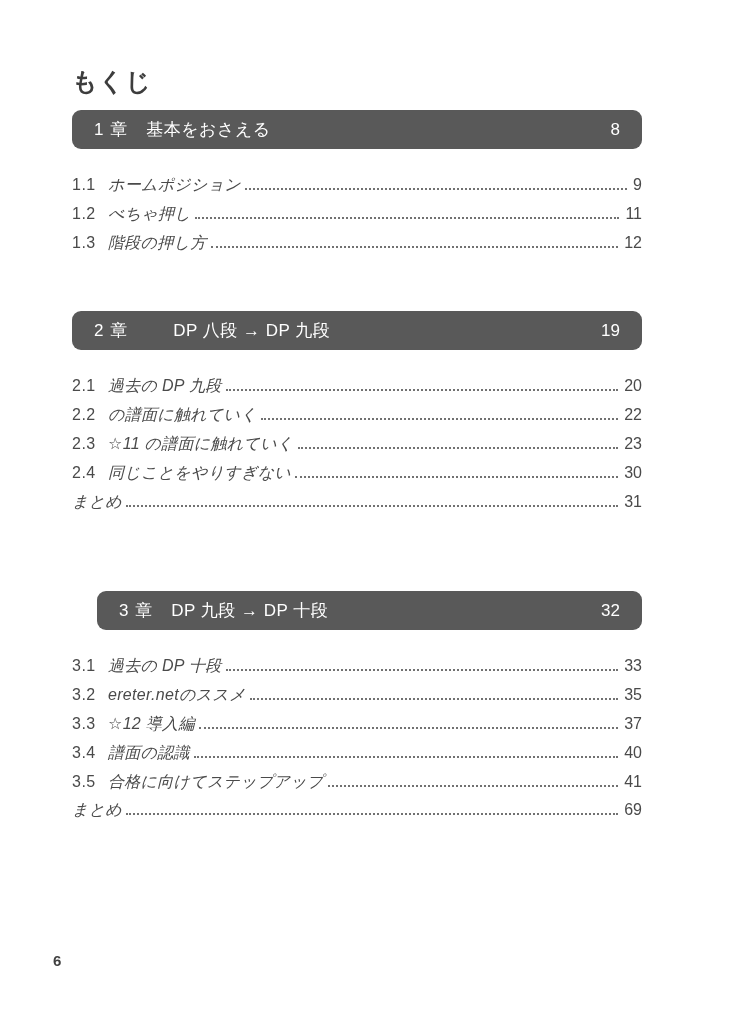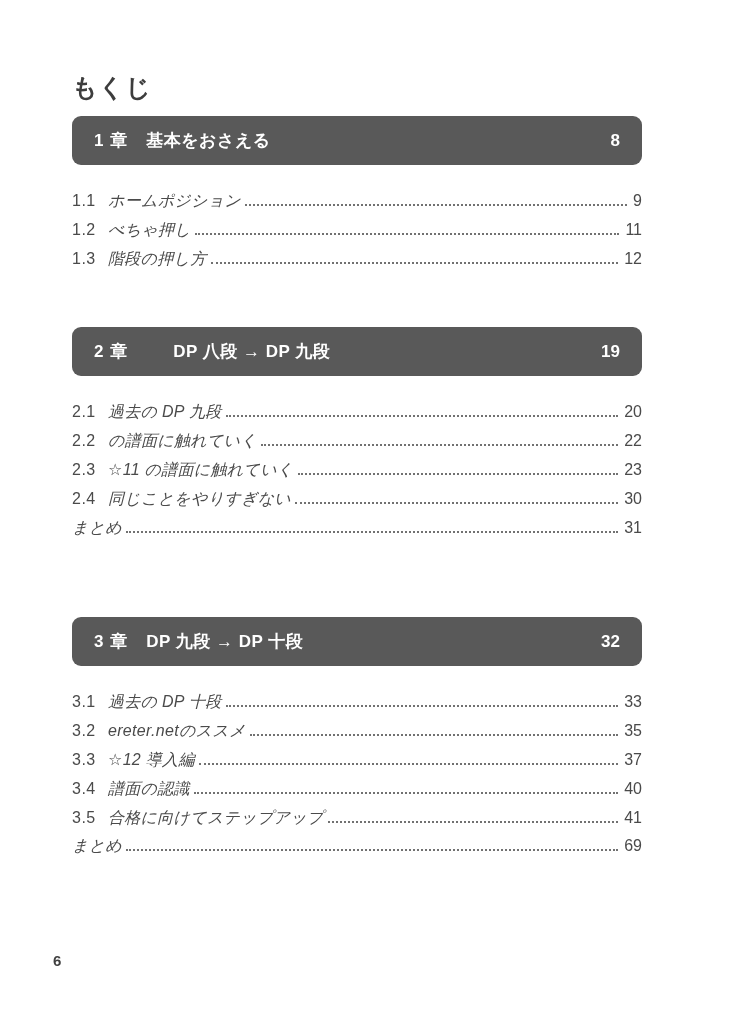--- a/index.html
+++ b/index.html
@@ -15,45 +15,45 @@
   }
   .page {
     position: relative;
     width: 735px;
     height: 1024px;
     background: #ffffff;
   }
   .content {
     position: absolute;
     left: 72px;
-    top: 72px;
+    top: 66px;
     width: 570px;
   }
   .toc-title {
     font-size: 25px;
     line-height: 30px;
     font-weight: bold;
     color: #3d3d3d;
     margin: 0 0 14px 0;
     letter-spacing: 1px;
   }
   .chapter { margin: 0; }
   .chapter + .chapter { margin-top: 54px; }
   .chapter:nth-of-type(3) { margin-top: 75px; }
 
   .chapter-bar {
     box-sizing: border-box;
-    height: 49px;
+    height: 39px;
     background: #595959;
     border-radius: 9px;
     color: #ffffff;
     display: flex;
     align-items: center;
     padding: 0 22px;
-    font-weight: bold;
+    font-weight: normal;
     font-size: 17px;
   }
   .chapter-no { flex: none; margin-right: 18px; letter-spacing: 1px; }
   .chapter-title { flex: 1; letter-spacing: 0.5px; }
   .chapter-page { flex: none; }
 
   .entries { margin-top: 22px; }
   .entry-row {
     display: flex;
     align-items: baseline;
@@ -159,21 +159,21 @@
   <div class="entry-row">
 
     <span class="entry-title">まとめ</span>
     <span class="leader"></span>
     <span class="entry-page">31</span>
   </div>
 </div>
   </section>
 
   <section class="chapter">
-    <div class="chapter-bar" style="background: rgb(89, 89, 89); color: rgb(255, 255, 255);">
+    <div class="chapter-bar" style="background: rgb(89, 89, 89); color: rgb(255, 255, 255); margin-left: 25px;">
       <span class="chapter-no">3 章</span>
       <span class="chapter-title">DP 九段 → DP 十段</span>
       <span class="chapter-page">32</span>
     </div>
     <div class="entries">
   <div class="entry-row">
     <span class="entry-num">3.1</span>
     <span class="entry-title">過去の DP 十段</span>
     <span class="leader"></span>
     <span class="entry-page">33</span>

